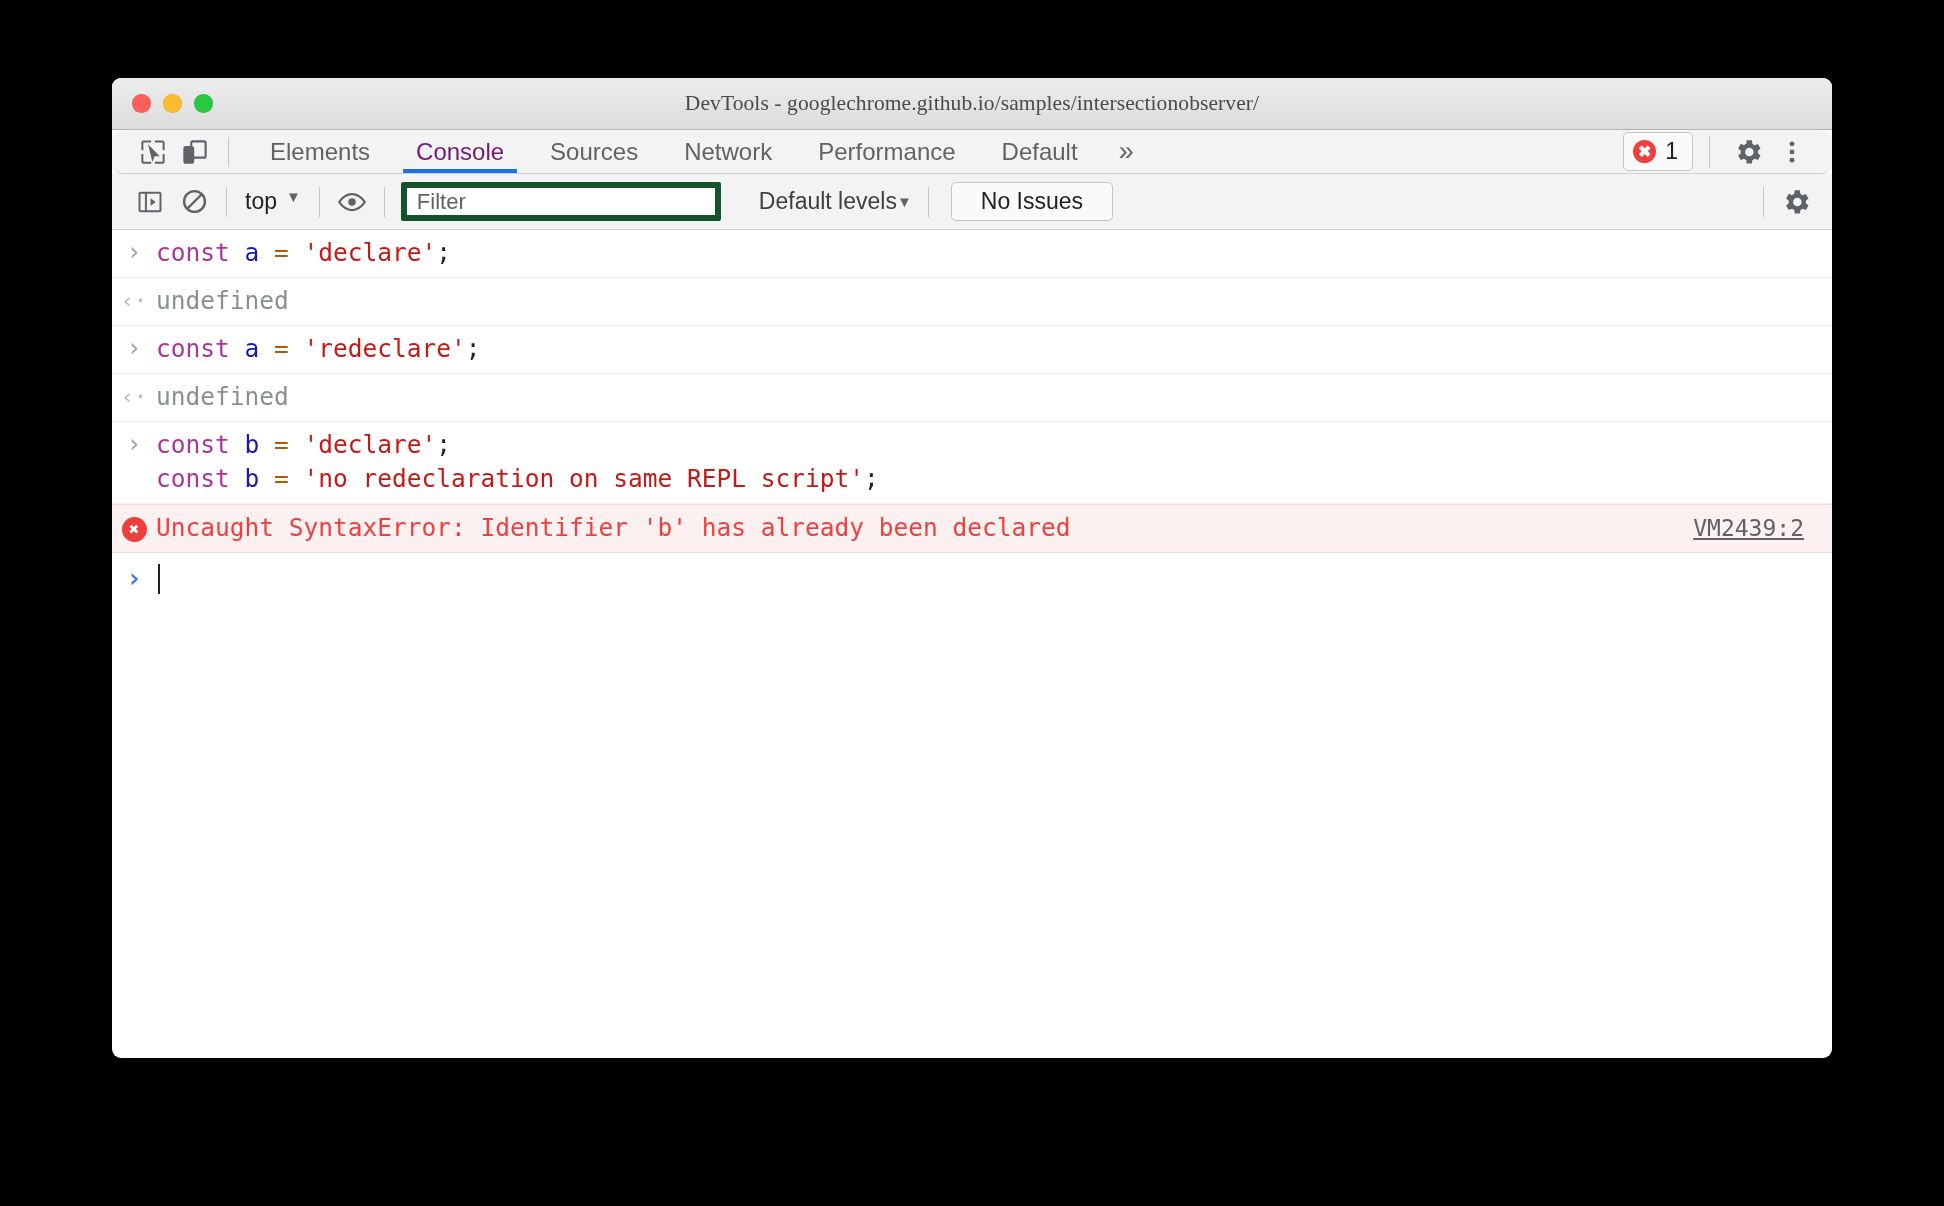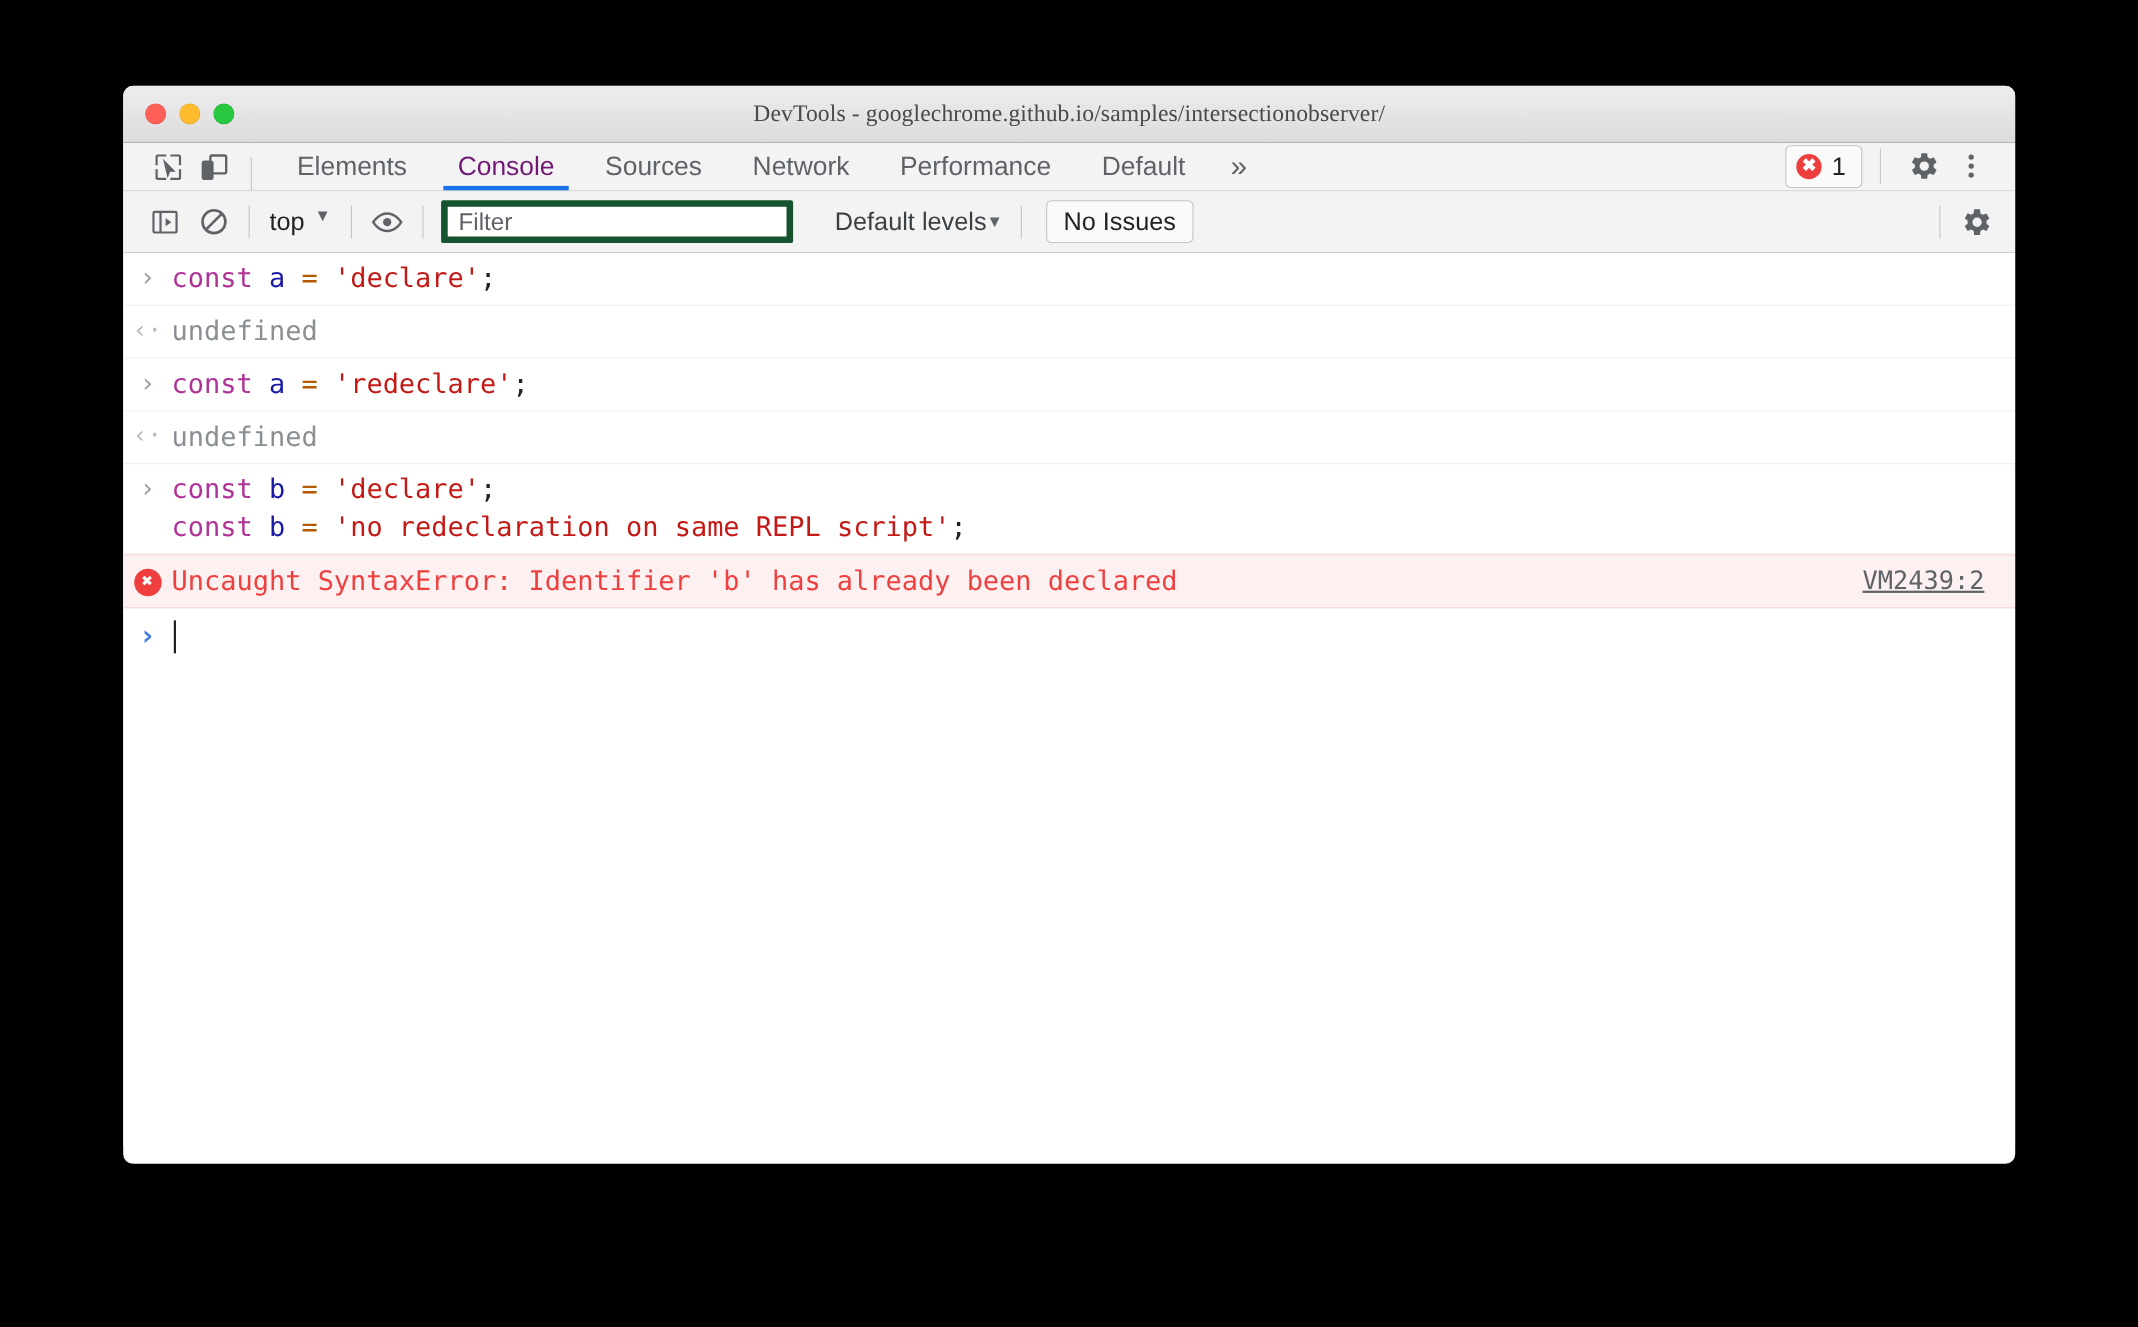--- a/index.html
+++ b/index.html
@@ -55,22 +55,23 @@
     letter-spacing: 0.1px;
     pointer-events: none;
   }
 
   
   #tabstrip {
     height: 44px;
     background: #f3f3f3;
     border-bottom: 1px solid #cfcfcf;
     display: flex;
-    align-items: flex-end;
+    align-items: center;
     padding: 0 18px 0 20px;
+    border-radius: 10px;
   }
   .ticon {
     width: 42px; height: 42px;
     display: flex; align-items: center; justify-content: center;
     color: #5f6368;
   }
   .tdivider {
     width: 1px; height: 30px; background: #c6c6c6; margin: 0 12px;
   }
   #tabs {
@@ -159,21 +160,21 @@
     margin-left: 32px;
     padding: 0 6px;
   }
   #issues-button {
     margin-left: 12px;
     border: 1px solid #c4c4c4;
     border-radius: 5px;
     background: #fafafa;
     font-size: 23px;
     color: #202124;
-    padding: 5px 15px;
+    padding: 5px 29px;
     font-family: "Liberation Sans", sans-serif;
   }
   #console-toolbar-right { margin-left: auto; display: flex; align-items: center; }
 
   
   #console-body {
     position: relative;
     height: calc(100% - 52px - 60px - 56px);
     background: #ffffff;
     overflow: hidden;

